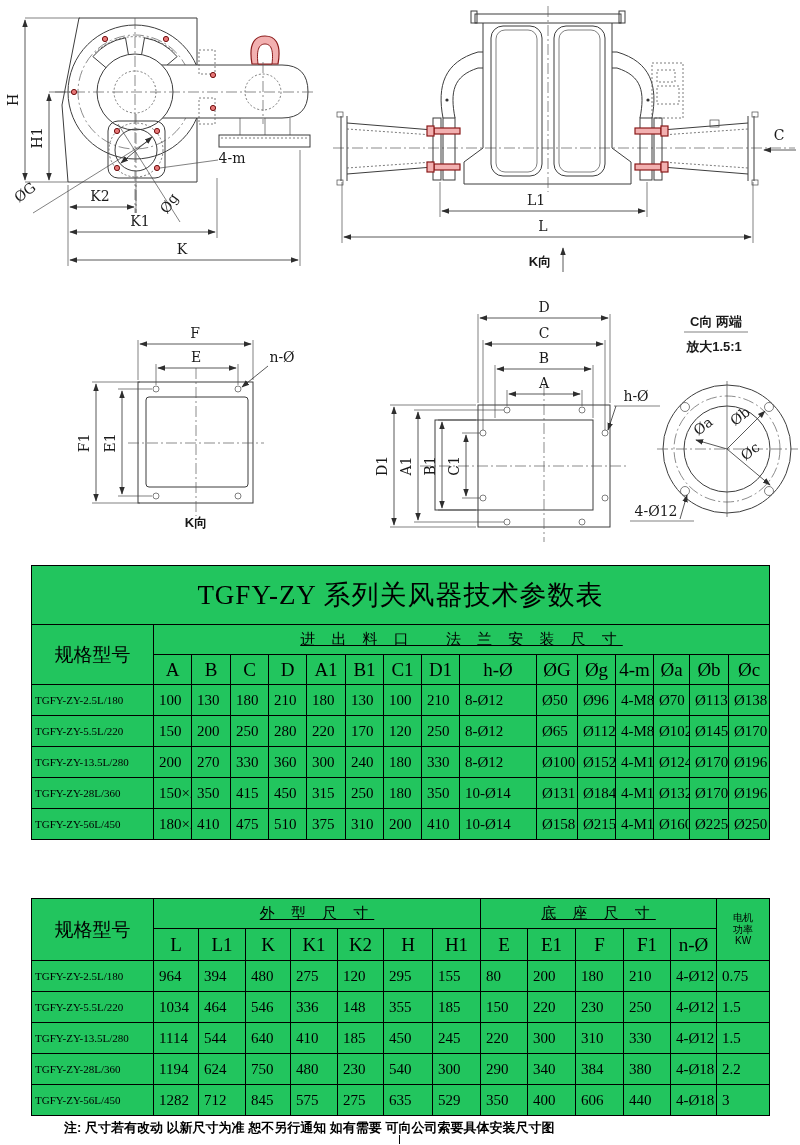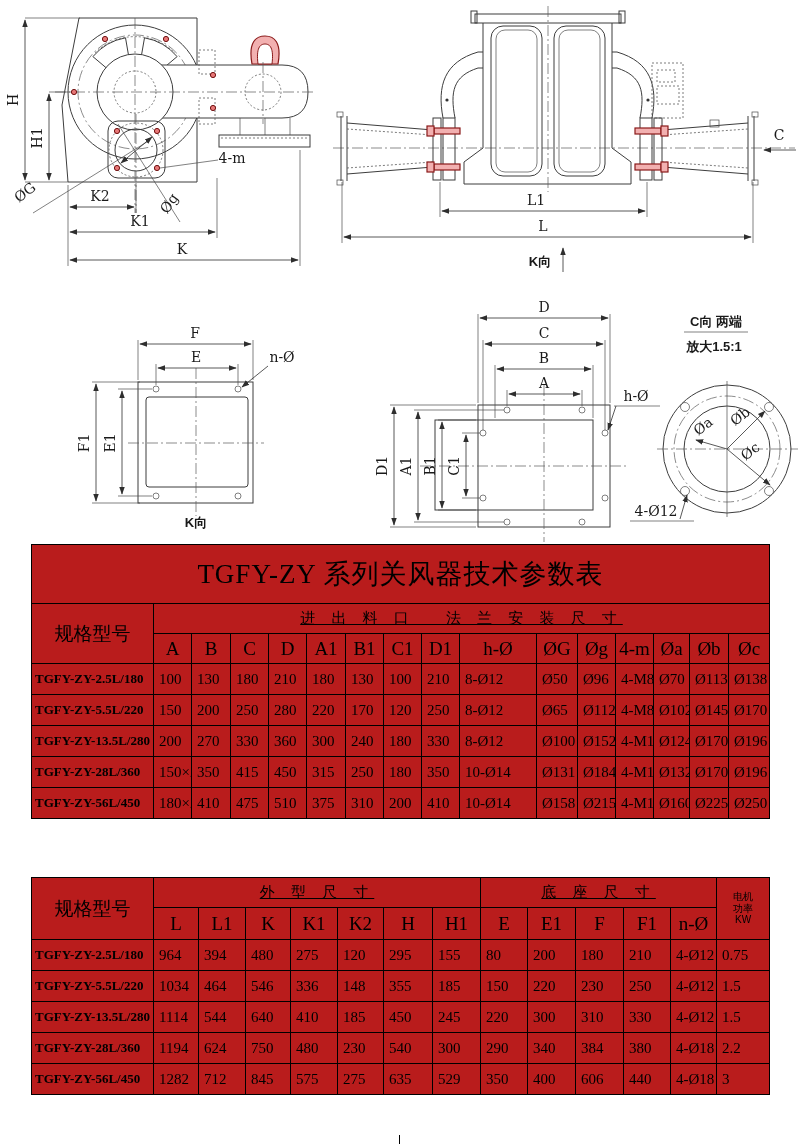--- a/index.html
+++ b/index.html
@@ -9,33 +9,33 @@
   svg text.cn{font-family:"Liberation Sans",sans-serif;font-weight:bold;font-size:13px;}
   .ln{fill:none;stroke:#3d3d3d;stroke-width:1;}
   .thin{fill:none;stroke:#4a4a4a;stroke-width:.7;}
   .cl{fill:none;stroke:#5a5a5a;stroke-width:.7;stroke-dasharray:11 3 2 3;}
   .dot{fill:none;stroke:#5a5a5a;stroke-width:.8;stroke-dasharray:2 2;}
   .dim{fill:none;stroke:#2e2e2e;stroke-width:.8;}
   .red{fill:#f2b0b0;stroke:#8a1a1a;stroke-width:1.2;}
   .rdot{fill:#e87878;stroke:#701010;stroke-width:1;}
   .wh{fill:#ffffff;}
   
-  .tbl{position:absolute;left:31px;width:738px;border-collapse:collapse;table-layout:fixed;background:#b91c1c;}
+  .tbl{position:absolute;left:31px;width:738px;border-collapse:collapse;table-layout:fixed;background:#22c55e;margin-top:21px;}
   .tbl th,.tbl td{border:1px solid #000;padding:0;white-space:nowrap;overflow:hidden;font-weight:normal;}
   #t1{top:544px;}
   #t2{top:877px;}
   .title-cell{height:58px;font-size:27px;text-align:center;letter-spacing:1px;}
   .rowhdr{font-size:19px;text-align:center;font-family:"Liberation Sans",sans-serif;font-weight:normal;}
   .grp{height:29px;font-size:15px;text-align:center;letter-spacing:6px;
        font-family:"Liberation Sans",sans-serif;text-decoration:underline;}
   .colh{height:29px;font-size:19px;text-align:center;}
   #t2 .colh{height:31px;}
   .power{font-size:10px;line-height:1.15;text-align:center;font-family:"Liberation Sans",sans-serif;}
   .tbl tbody td{height:30px;font-size:15px;text-align:left;padding-left:5px;}
-  .tbl tbody td.model{font-size:13px;padding-left:3px;font-weight:bold;}
+  .tbl tbody td.model{font-size:11px;padding-left:3px;}
   .note{position:absolute;left:64px;top:1119px;font-size:13px;font-weight:bold;
         font-family:"Liberation Sans",sans-serif;}
   .cmark{position:absolute;left:399px;top:1135px;width:1px;height:9px;background:#000;}
 </style>
 </head>
 <body>
 
 <div class="page">
 
 <svg width="800" height="545" viewBox="0 0 800 545">
@@ -567,15 +567,16 @@
           <td>350</td>
           <td>400</td>
           <td>606</td>
           <td>440</td>
           <td>4-Ø18</td>
           <td>3</td>
         </tr>
       </tbody>
 </table>
 
+<div class="note">注: 尺寸若有改动 以新尺寸为准 恕不另行通知 如有需要 可向公司索要具体安装尺寸图</div>
 <div class="cmark"></div>
 
 </div>
 
 </body></html>

